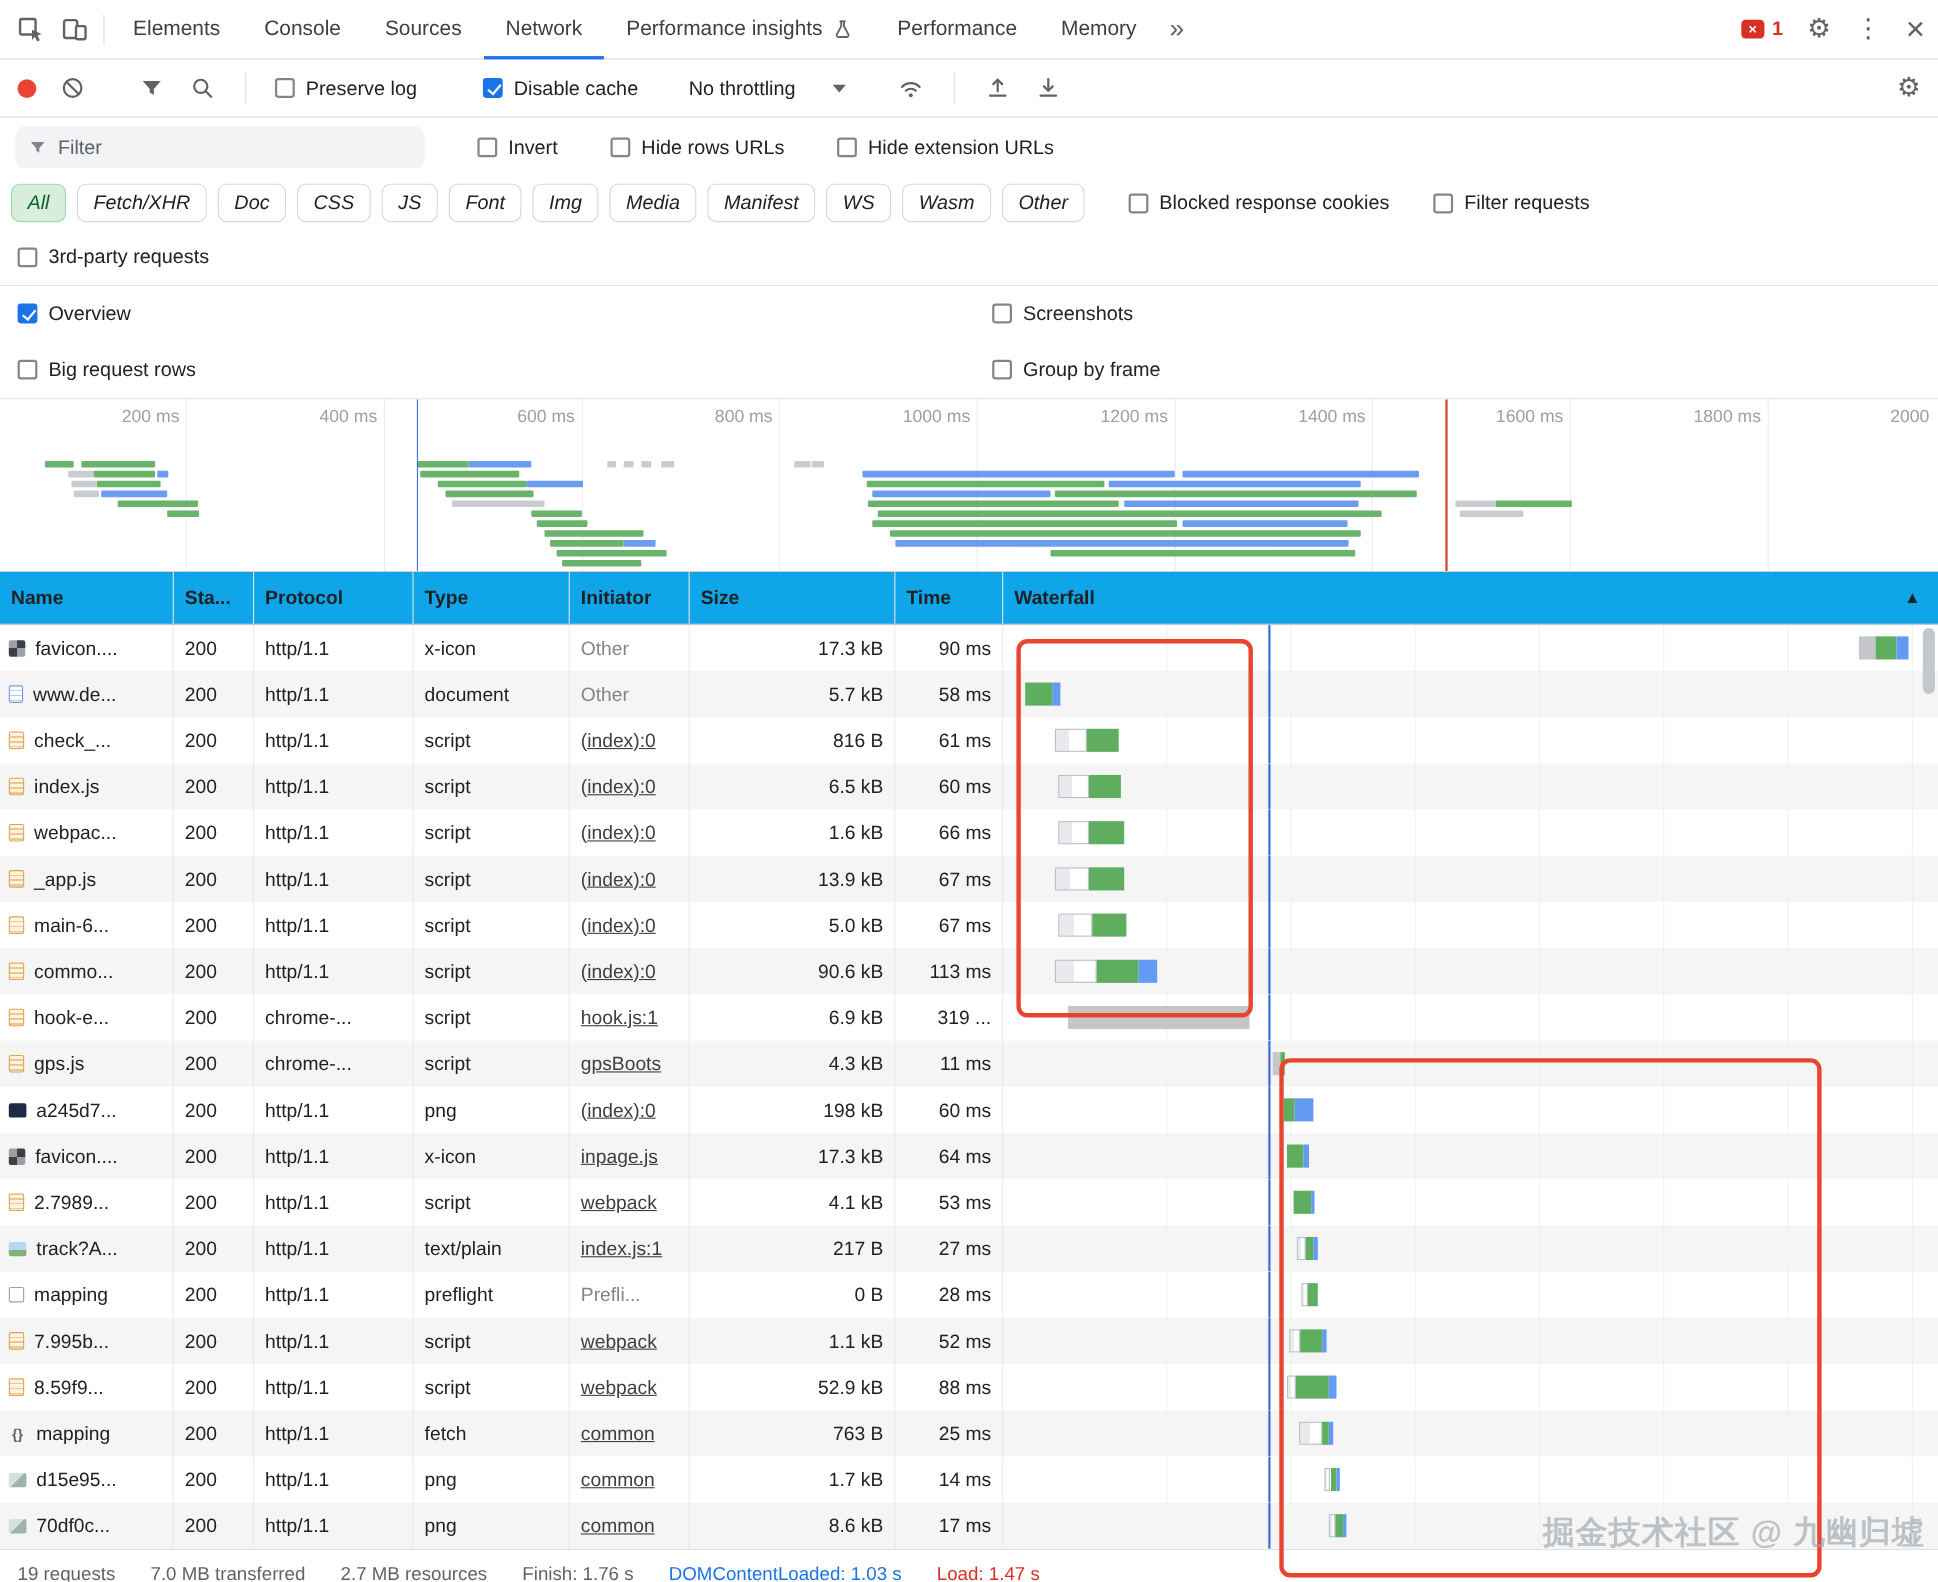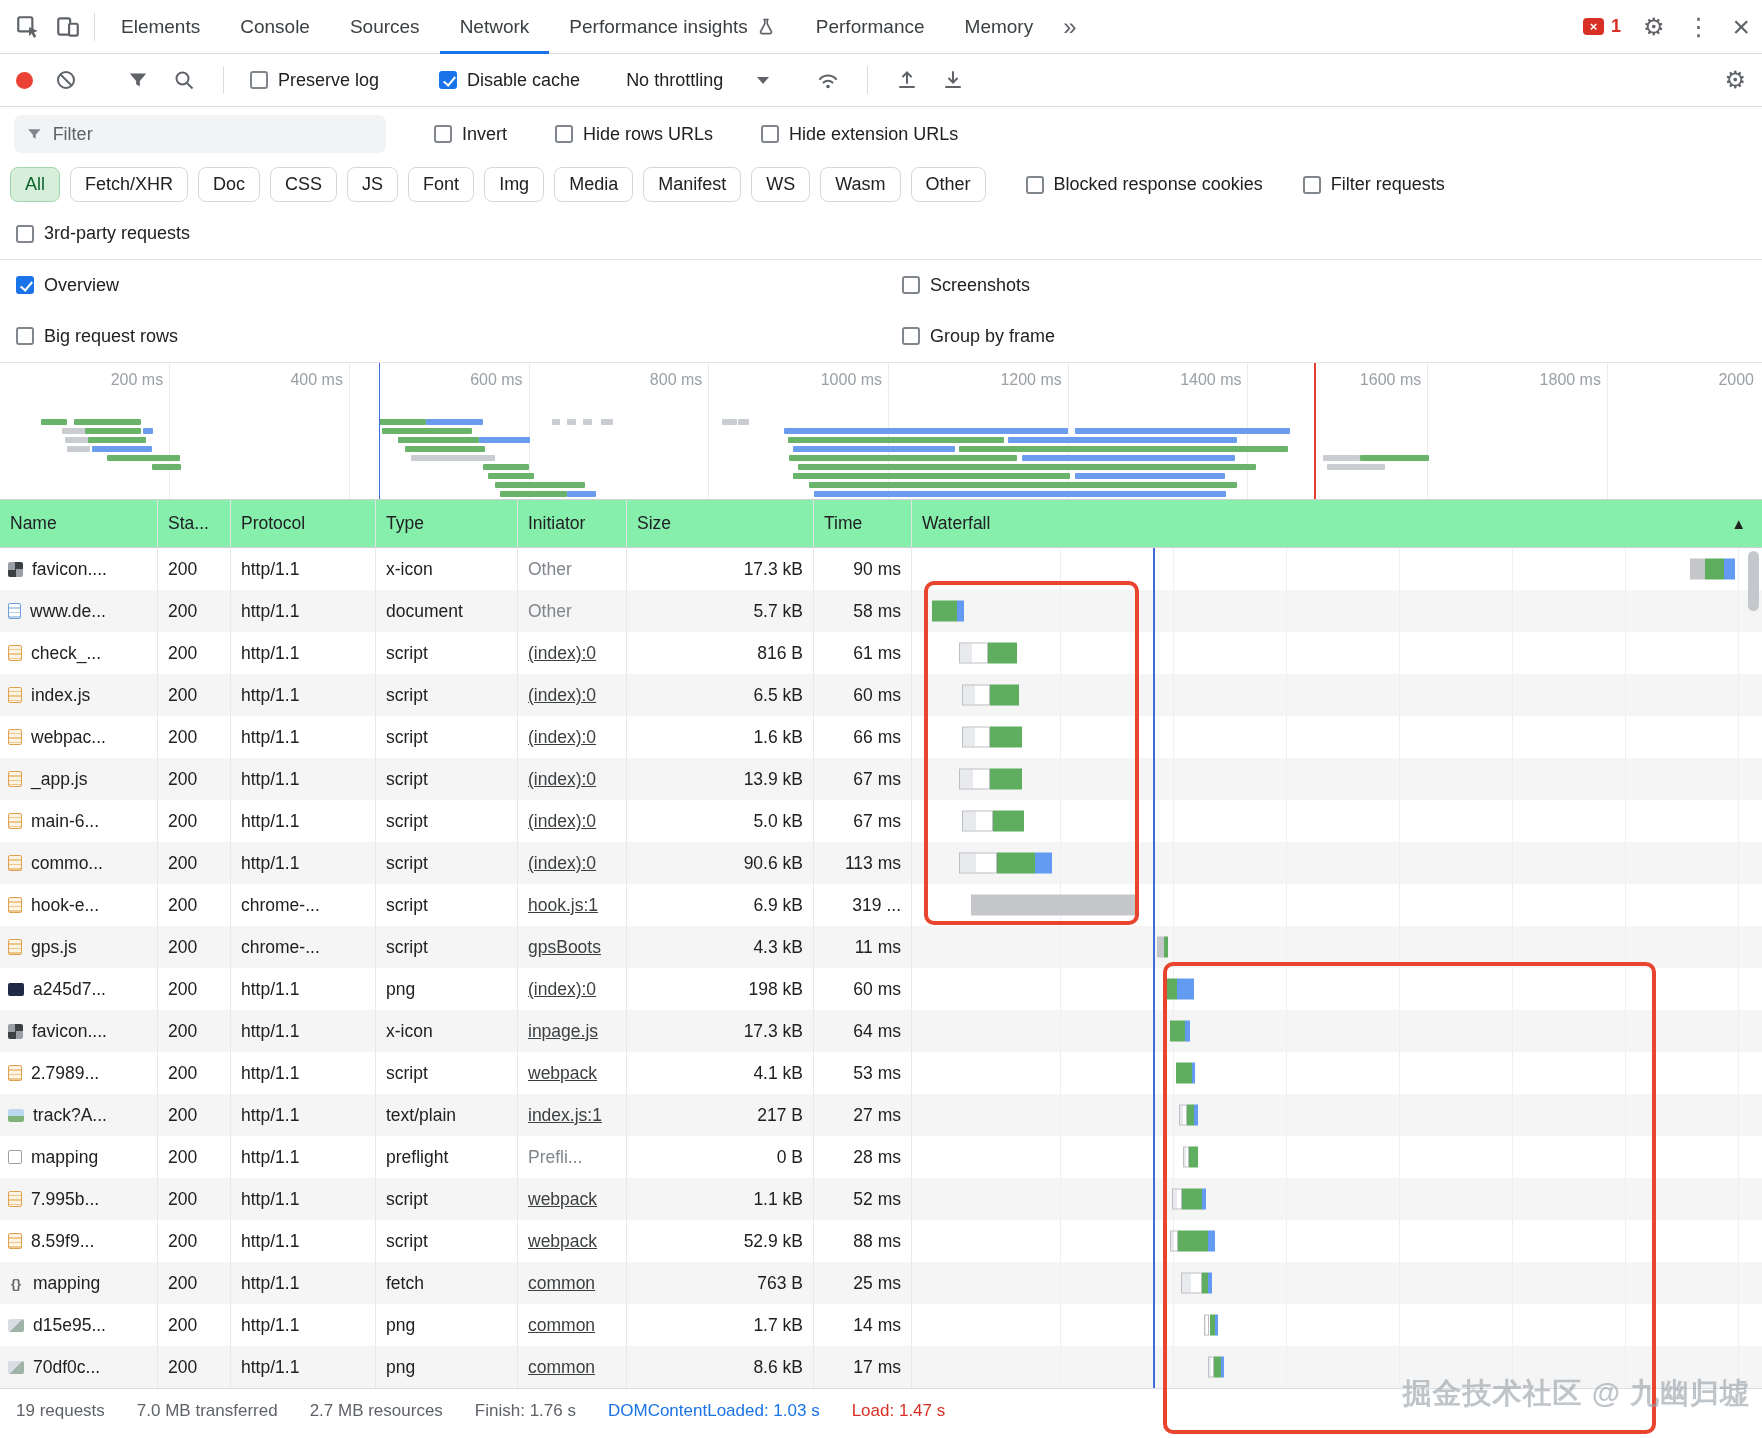--- a/index.html
+++ b/index.html
@@ -34,40 +34,40 @@
   .caret { width:0; height:0; border-left:6px solid transparent; border-right:6px solid transparent; border-top:7px solid #5f6368; margin-left:24px; }
   .ml26 { margin-left:26px; } .ml40 { margin-left:40px; }
   .tb-spacer { flex:1; }
   
   .filterrow { height:54px; display:flex; align-items:center; gap:48px; padding:0 14px; font-size:18px; }
   .filterbox { width:372px; height:38px; background:#f1f3f4; border-radius:8px; display:flex; align-items:center; gap:10px; padding:0 12px; flex:none; }
   .filterbox input { border:none; background:transparent; outline:none; font-size:18px; width:100%; color:#202124; font-family:inherit; }
   .filterbox input::placeholder { color:#5f6368; }
   
   .chiprow { height:47px; display:flex; align-items:center; padding:0 10px; font-size:18px; }
-  .chips { display:flex; align-items:center; gap:10px; }
+  .chips { display:flex; align-items:center; gap:10px;font-style:italic; }
   .chip { height:35px; padding:0 14px; display:flex; align-items:center; border:1px solid #d5d7da; border-radius:8px; background:#fff; color:#202124; white-space:nowrap; }
   .chip.active { background:#d7eedb; border-color:#a3d6ad; color:#0d652d; }
   
   .thirdrow { height:52px; display:flex; align-items:center; padding:0 16px; border-bottom:1px solid #e4e4e4; font-size:18px; }
   .optrow { display:flex; align-items:center; padding:0 16px; font-size:18px; }
   .optrow1 { height:52px; }
   .optrow2 { height:50px; }
   .optgroup-left { width:886px; display:flex; align-items:center; }
   
-  .overview { height:138px; position:relative; border-top:1px solid #e4e4e4; border-bottom:1px solid #cfcfcf; overflow:hidden; background:#fff;text-align:center; }
+  .overview { height:158px; position:relative; border-top:1px solid #e4e4e4; border-bottom:1px solid #cfcfcf; overflow:hidden; background:#fff;text-align:center; }
   .ov-label { position:absolute; top:8px; font-size:16px; color:#9aa0a6; white-space:nowrap; }
   .ov-grid { position:absolute; top:0; bottom:0; width:1px; background:#ececec; }
   .ov-bar { position:absolute; height:6px; border-radius:1px; }
   .c-g { background:#69b36a; } .c-b { background:#6b9cee; } .c-e { background:#c9cdd1; }
   .marker { position:absolute; top:0; bottom:0; width:2px; }
   .marker.red { background:#e03c31; } .marker.blue { background:#3d6dd8; width:1.5px; }
   
   .grid8 { display:grid; grid-template-columns:158px 73px 145px 142px 109px 187px 98px 1fr; }
-  .thead { height:48px; font-size:17.5px; border-bottom:1px solid #d0d0d0; background:#86efac; }
+  .thead { height:48px; font-size:17.5px; border-bottom:1px solid #d0d0d0; background:#0ea5e9;font-weight:bold; }
   .th { display:flex; align-items:center; padding:0 10px; border-right:1px solid #e4e4e4; height:100%; white-space:nowrap; overflow:hidden; }
   .th.last { border-right:none; justify-content:space-between; padding-right:16px; }
   .sort-arrow { font-size:15px; color:#202124; }
   .tbody { position:relative; font-size:17.5px; }
   .row { height:42px; }
   .row:nth-child(even) { background:#f5f5f5; }
   .cell { display:flex; align-items:center; padding:0 10px; border-right:1px solid #e9e9e9; height:100%; white-space:nowrap; overflow:hidden; }
   .cell.name { padding-left:8px; gap:9px; }
   .cell.num { justify-content:flex-end; }
   .cell.wf { border-right:none; position:relative; padding:0; overflow:hidden; }

